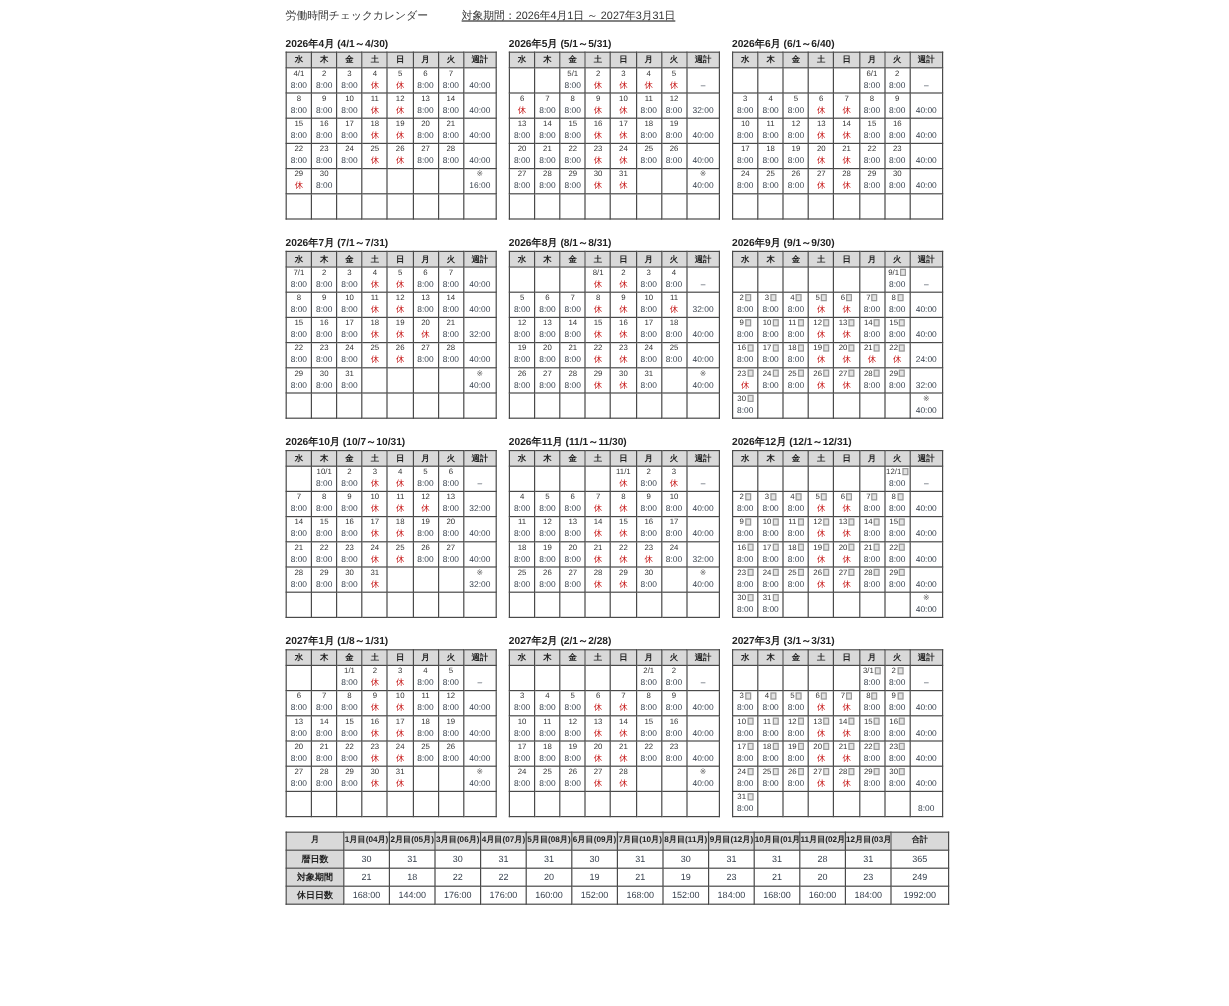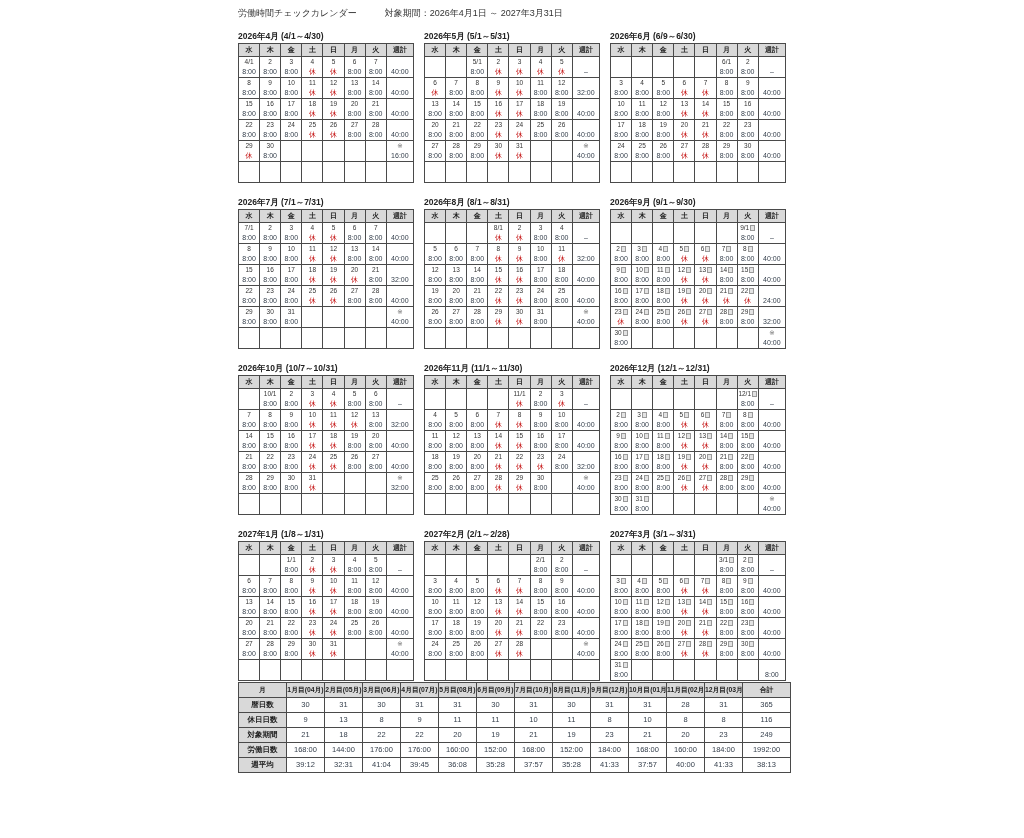--- a/index.html
+++ b/index.html
@@ -4,40 +4,40 @@
 <style>
   html,body{margin:0;padding:0;}
   body{
     width:1024px;height:838px;background:#ffffff;
     font-family:"Liberation Sans","DejaVu Sans",sans-serif;
     color:#333;position:relative;overflow:hidden;
   }
   .content{position:absolute;left:238px;top:0;width:554px;}
   .doc-title{margin-top:20px;font-size:12.5px;font-weight:bold;color:#222;letter-spacing:.5px;}
   .doc-sub{margin-top:7px;font-size:9px;color:#333;}
-  .doc-sub .period{margin-left:28px;}
+  .doc-sub .period{margin-left:28px;text-decoration:underline;}
   .cal-grid{
     margin-top:10px;display:grid;
     grid-template-columns:repeat(3,178px);
     column-gap:8px;row-gap:13px;
   }
   .cal{width:178px;}
   .cal-title{font-size:8.5px;font-weight:bold;color:#222;height:13px;line-height:12px;white-space:nowrap;}
   table.cal-table{border-collapse:collapse;table-layout:fixed;width:176px;border:1.5px solid #333;}
   .cal-table th,.cal-table td{border:1px solid #4a4a4a;padding:0;overflow:hidden;}
   .cal-table th{background:#d9d9d9;font-size:7px;font-weight:bold;height:12px;text-align:center;color:#222;}
   .cal-table td{height:20px;vertical-align:top;background:#fff;}
   .dl{font-size:6.5px;line-height:10px;height:10px;text-align:center;color:#333;white-space:nowrap;}
   .tm{font-size:7px;line-height:9px;height:9px;text-align:center;color:#36404d;white-space:nowrap;}
   .tm.rest{color:#c00000;}
   .wk-note{font-size:6.5px;line-height:10px;height:10px;text-align:center;color:#666;}
   .wk-val{font-size:7px;line-height:9px;height:9px;text-align:center;color:#36404d;}
   .mkr{display:inline-block;width:5px;height:6px;margin-left:1px;background:#e3e3e3;border:1px solid #9a9a9a;box-sizing:border-box;vertical-align:-1px;}
   .foot-note{margin-top:6px;font-size:8px;text-align:right;color:#333;width:552px;}
-  table.sum-table{margin-top:1px;border-collapse:collapse;table-layout:fixed;width:552px;border:1.5px solid #333;}
+  table.sum-table{margin-top:12px;border-collapse:collapse;table-layout:fixed;width:552px;border:1.5px solid #333;}
   .sum-table th,.sum-table td{border:1px solid #4a4a4a;padding:0;font-size:7.5px;text-align:center;height:14px;line-height:14px;overflow:hidden;white-space:nowrap;}
   .sum-table th{background:#d9d9d9;font-weight:bold;color:#222;font-size:6.8px;}
   .sum-table td.rowlabel{background:#d9d9d9;font-weight:bold;color:#222;}
   .sum-table td{color:#36404d;}
 </style>
 </head>
 <body>
 
 <div class="content">
   <div class="doc-sub">
@@ -505,21 +505,21 @@
               </td>
               <td class="total">
                 <div class="wk-note"></div>
                 <div class="wk-val"></div>
               </td>
             </tr>
           </tbody>
         </table>
       </div>
       <div class="cal">
-        <div class="cal-title">2026年6月 (6/9～6/30)</div>
+        <div class="cal-title">2026年6月 (6/1～6/40)</div>
         <table class="cal-table">
           <colgroup>
             <col style="width: 21px;">
             <col style="width: 21px;">
             <col style="width: 21px;">
             <col style="width: 21px;">
             <col style="width: 21px;">
             <col style="width: 21px;">
             <col style="width: 21px;">
             <col style="width: 27px;">
@@ -2890,78 +2890,46 @@
           <td>30</td>
           <td>31</td>
           <td>30</td>
           <td>31</td>
           <td>31</td>
           <td>28</td>
           <td>31</td>
           <td>365</td>
         </tr>
         <tr>
-          <td class="rowlabel">休日日数</td>
-          <td>9</td>
-          <td>13</td>
-          <td>8</td>
-          <td>9</td>
-          <td>11</td>
-          <td>11</td>
-          <td>10</td>
-          <td>11</td>
-          <td>8</td>
-          <td>10</td>
-          <td>8</td>
-          <td>8</td>
-          <td>116</td>
-        </tr>
-        <tr>
           <td class="rowlabel">対象期間</td>
           <td>21</td>
           <td>18</td>
           <td>22</td>
           <td>22</td>
           <td>20</td>
           <td>19</td>
           <td>21</td>
           <td>19</td>
           <td>23</td>
           <td>21</td>
           <td>20</td>
           <td>23</td>
           <td>249</td>
         </tr>
         <tr>
-          <td class="rowlabel">労働日数</td>
+          <td class="rowlabel">休日日数</td>
           <td>168:00</td>
           <td>144:00</td>
           <td>176:00</td>
           <td>176:00</td>
           <td>160:00</td>
           <td>152:00</td>
           <td>168:00</td>
           <td>152:00</td>
           <td>184:00</td>
           <td>168:00</td>
           <td>160:00</td>
           <td>184:00</td>
           <td>1992:00</td>
         </tr>
-        <tr>
-          <td class="rowlabel">週平均</td>
-          <td>39:12</td>
-          <td>32:31</td>
-          <td>41:04</td>
-          <td>39:45</td>
-          <td>36:08</td>
-          <td>35:28</td>
-          <td>37:57</td>
-          <td>35:28</td>
-          <td>41:33</td>
-          <td>37:57</td>
-          <td>40:00</td>
-          <td>41:33</td>
-          <td>38:13</td>
-        </tr>
       </tbody>
     </table>
 </div>
 
 </body></html>

